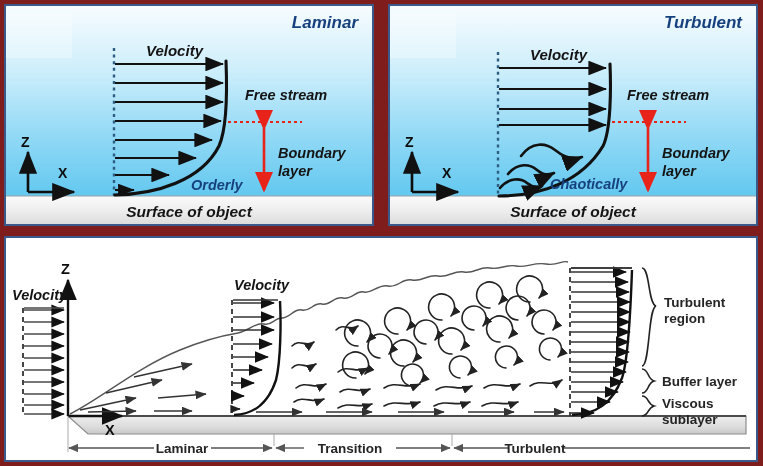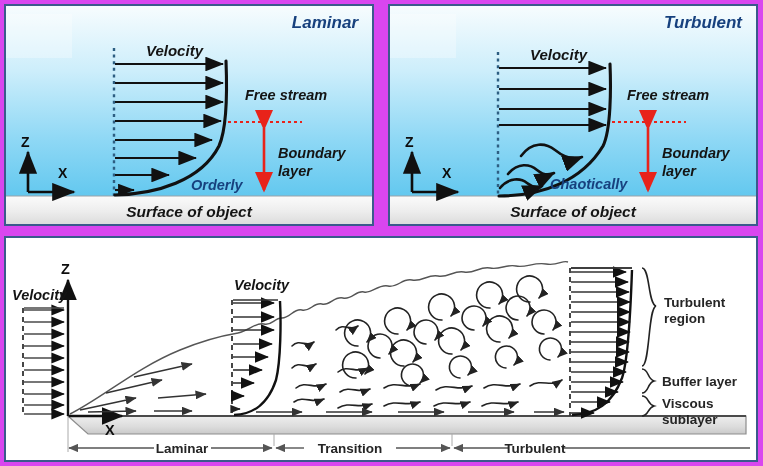--- a/index.html
+++ b/index.html
@@ -1,21 +1,21 @@
 <!DOCTYPE html>
 <html><head>
 <meta charset="utf-8">
 <style>
   html,body{margin:0;padding:0;background:#ffffff;}
   body{
     width:763px;height:466px;
     font-family:"Liberation Sans", sans-serif;
     overflow:hidden;
   }
-  #root{position:relative;width:763px;height:466px;background:#d946ef;}
+  #root{position:relative;width:763px;height:466px;background:#7f1d1d;}
 
   .panel{position:absolute;box-sizing:border-box;border:2px solid #3b5a8c;background:#fff;}
   #panel-laminar{left:4px;top:4px;width:370px;height:222px;}
   #panel-turbulent{left:388px;top:4px;width:370px;height:222px;}
   #panel-dev{left:4px;top:236px;width:754px;height:226px;}
 
   .svgfill{display:block;width:100%;height:100%;}
 
   .ttl{font-style:italic;font-weight:bold;fill:#17417e;}
   .lbl-dark{font-style:italic;font-weight:bold;fill:#141414;}

